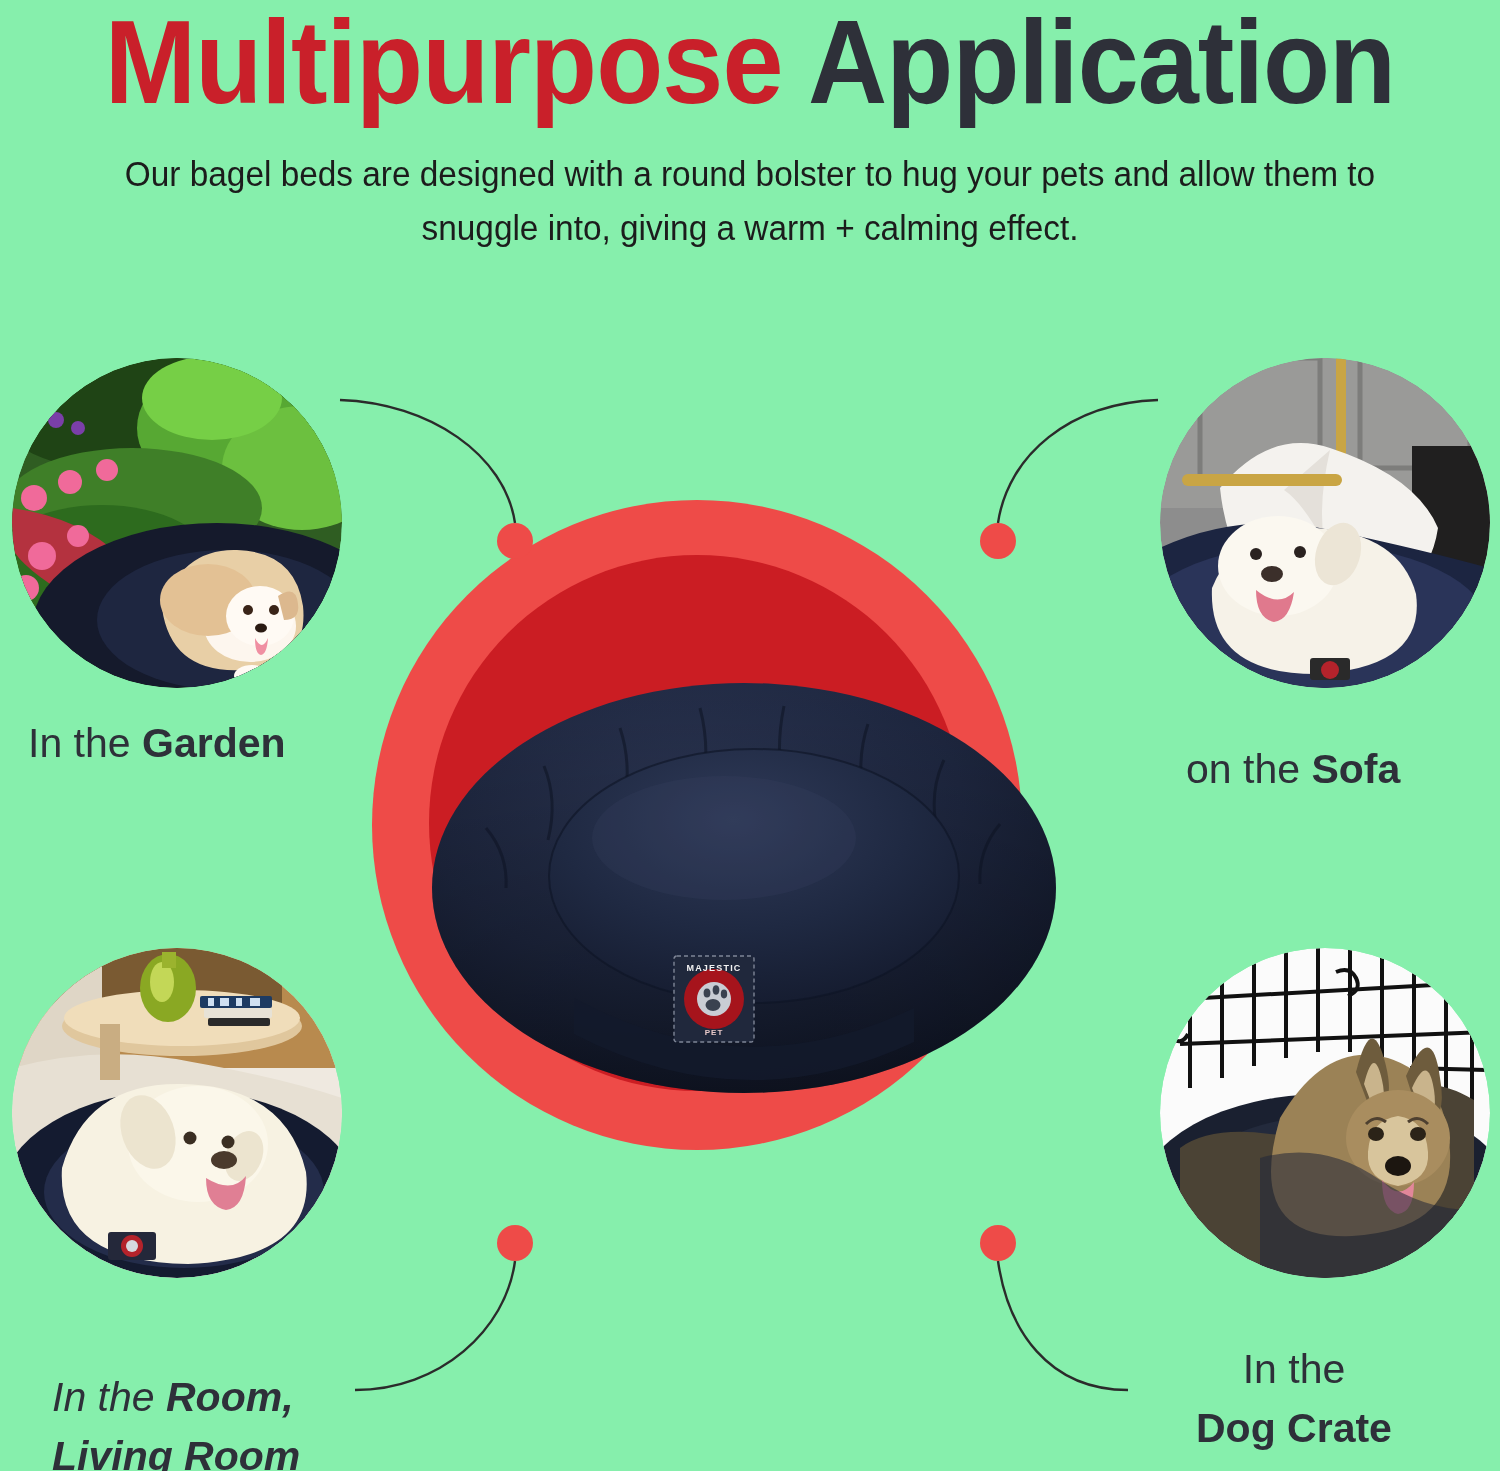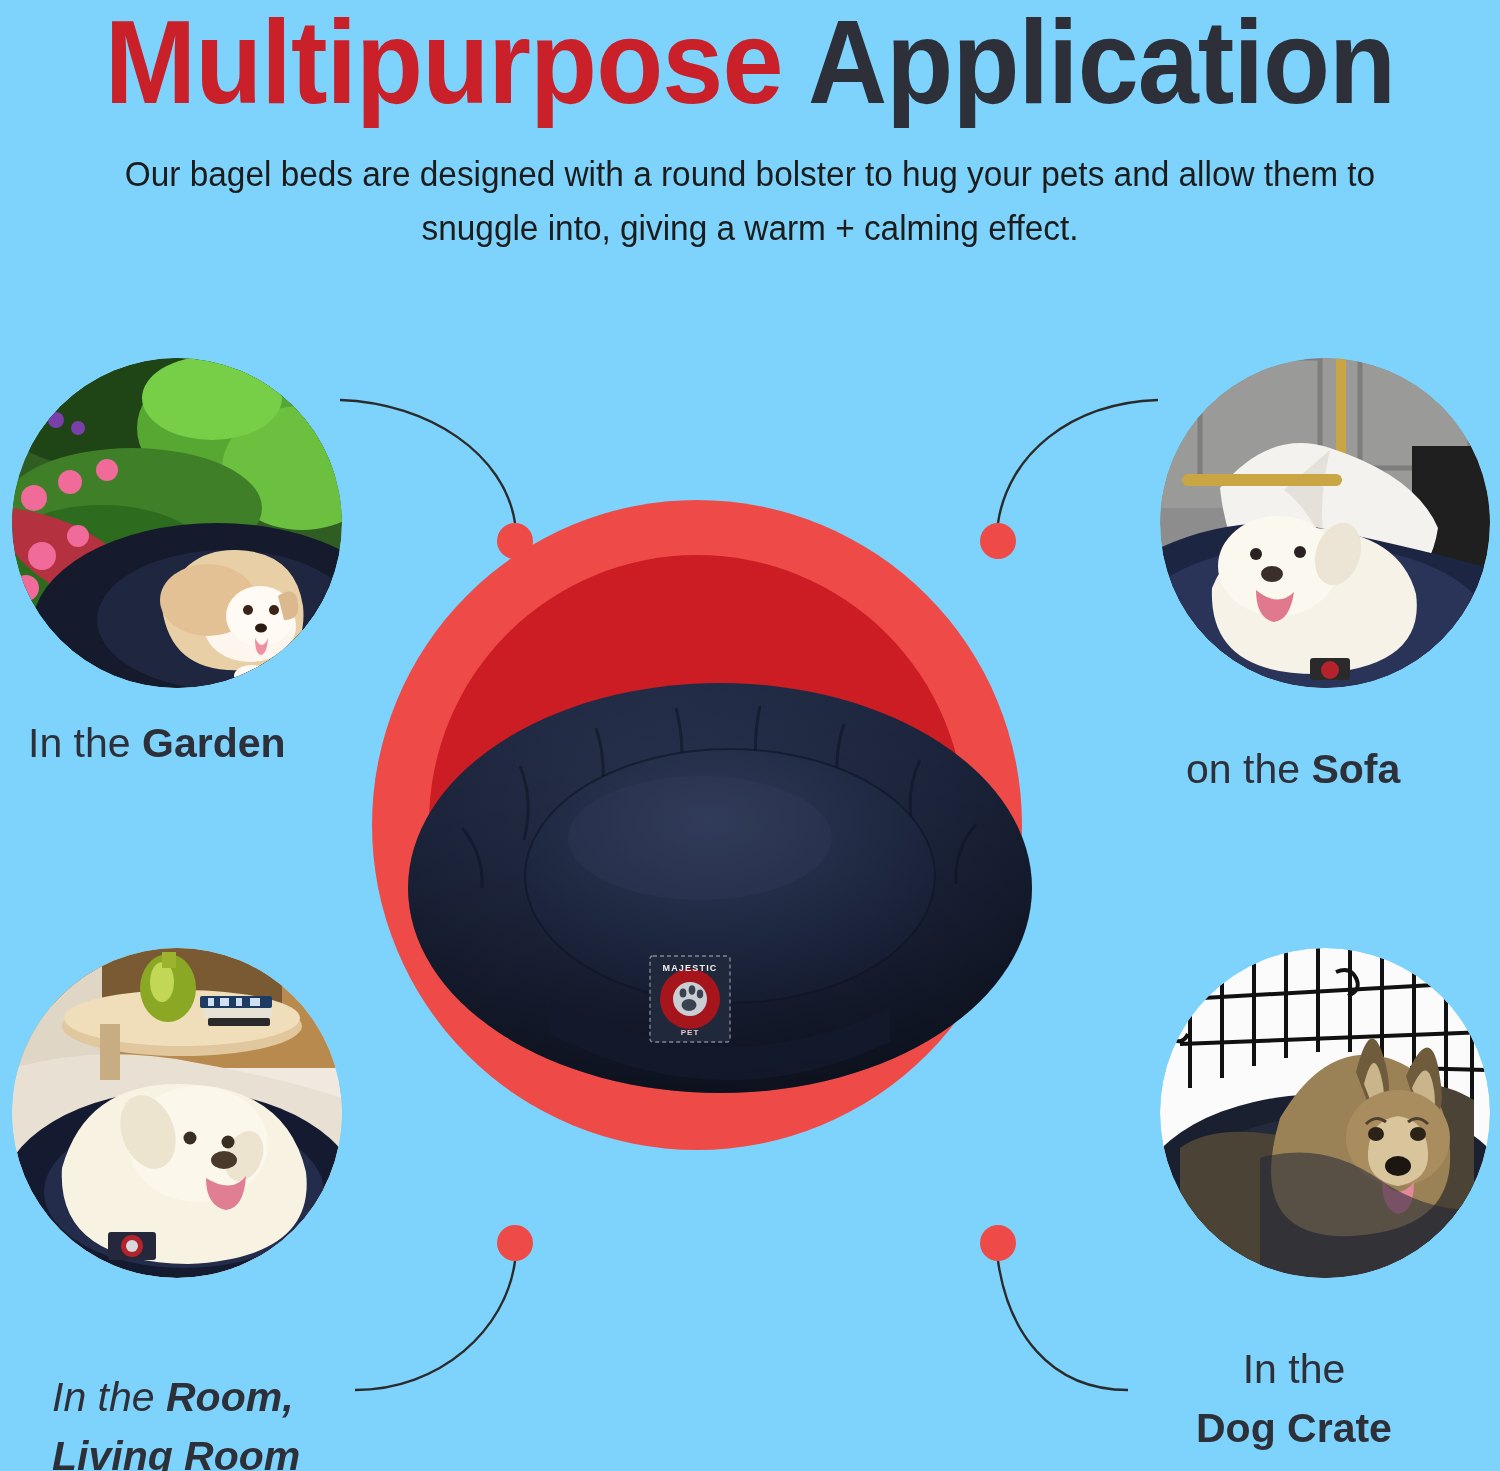--- a/index.html
+++ b/index.html
@@ -9,21 +9,21 @@
     height: 1471px;
     background: #ffffff;
     font-family: "Liberation Sans", sans-serif;
     overflow: hidden;
   }
 
   .page {
     position: relative;
     width: 1500px;
     height: 1471px;
-    background: #7dd3fc;
+    background: #86efac;
   }
 
   
   .header {
     position: absolute;
     top: 0; left: 0;
     width: 1500px;
     text-align: center;
   }
 
@@ -72,21 +72,21 @@
     top: 55px;
     width: 536px;
     height: 536px;
     border-radius: 50%;
     background: #CB1D23;
   }
 
   
   .bed-wrap {
     position: absolute;
-    left: 28px;
+    left: 52px;
     top: 138px;
     width: 640px;
     height: 470px;
     overflow: visible;
   }
   .bed-svg { display: block; width: 640px; height: 470px; }
 
   
   .dot {
     position: absolute;

